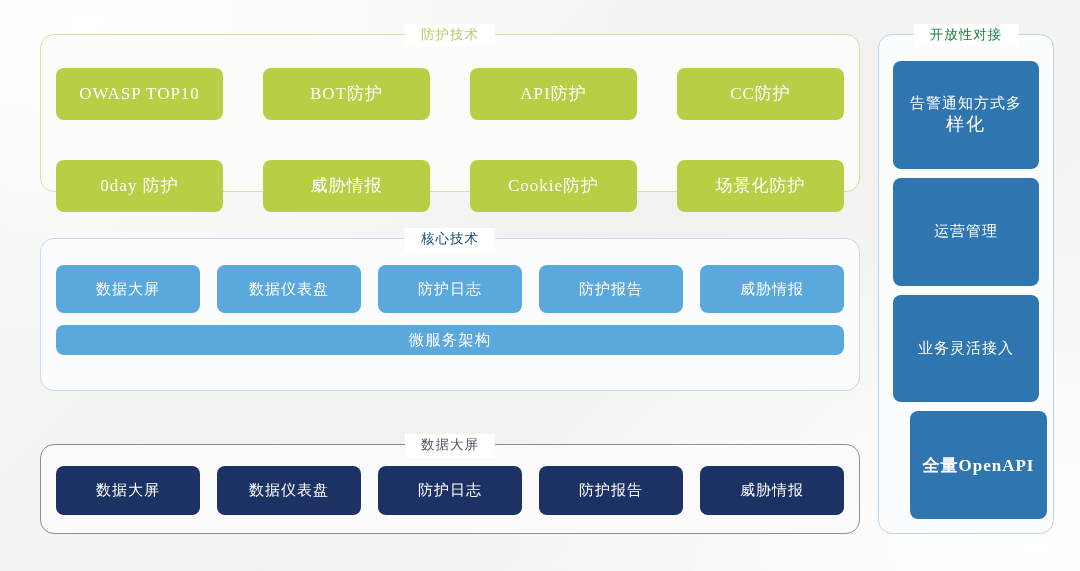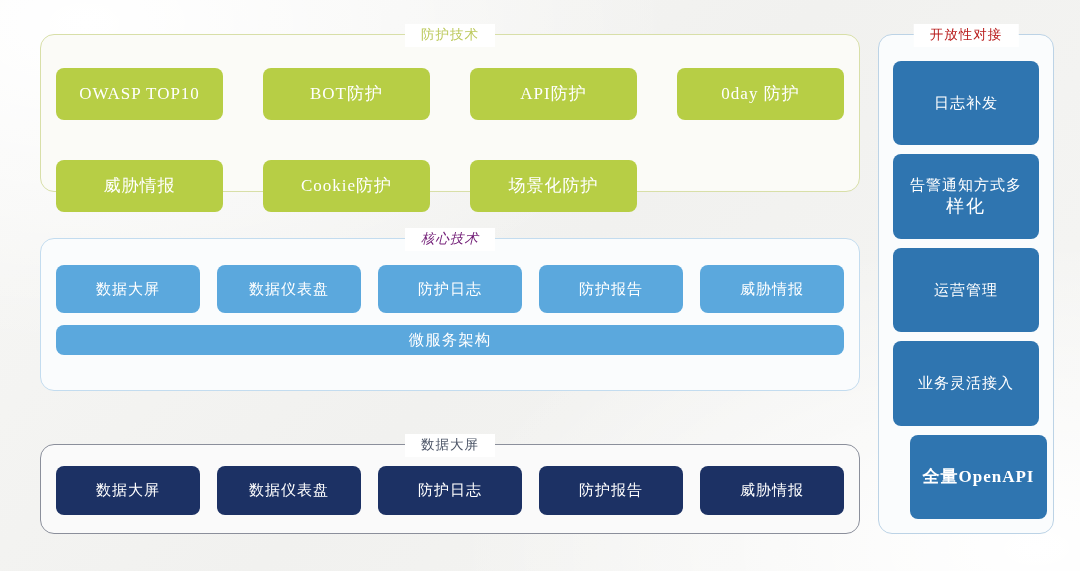--- a/index.html
+++ b/index.html
@@ -103,22 +103,21 @@
     left: 40px;
     top: 238px;
     width: 820px;
     height: 153px;
     border-color: #c3dcef;
     background: #fafcfd;
   }
   #panel-core .panel-title {
     left: 50%;
     transform: translateX(-50%);
-    color: #701a75;
-    font-style: italic;
+    color: #0c4a6e;
   }
 
   .grid-blue {
     position: absolute;
     left: 15px;
     top: 26px;
     right: 15px;
     display: grid;
     grid-template-columns: repeat(5, 1fr);
     grid-auto-rows: 48px;
@@ -182,21 +181,21 @@
     left: 878px;
     top: 34px;
     width: 176px;
     height: 500px;
     border-color: #bcd3e6;
     background: #fafcfd;
   }
   #panel-open .panel-title {
     left: 50%;
     transform: translateX(-50%);
-    color: #b91c1c;
+    color: #15803d;
   }
 
   .open-list {
     position: absolute;
     left: 14px;
     right: 14px;
     top: 26px;
     bottom: 14px;
     display: flex;
     flex-direction: column;
@@ -232,20 +231,21 @@
 <div class="bg-wash"></div>
 
 <div class="stage">
 
   <section class="panel" id="panel-protection">
     <div class="panel-title">防护技术</div>
     <div class="grid-green">
       <div class="chip green">OWASP TOP10</div>
       <div class="chip green">BOT防护</div>
       <div class="chip green">API防护</div>
+      <div class="chip green">CC防护</div>
       <div class="chip green">0day 防护</div>
       <div class="chip green">威胁情报</div>
       <div class="chip green">Cookie防护</div>
       <div class="chip green">场景化防护</div>
     </div>
   </section>
 
   <section class="panel" id="panel-core">
     <div class="panel-title">核心技术</div>
     <div class="grid-blue">
@@ -265,21 +265,20 @@
       <div class="chip navy">数据仪表盘</div>
       <div class="chip navy">防护日志</div>
       <div class="chip navy">防护报告</div>
       <div class="chip navy">威胁情报</div>
     </div>
   </section>
 
   <aside class="panel" id="panel-open">
     <div class="panel-title">开放性对接</div>
     <div class="open-list">
-      <div class="chip sidebar">日志补发</div>
       <div class="chip sidebar">
         <span class="line-1">告警通知方式多</span>
         <span class="line-2">样化</span>
       </div>
       <div class="chip sidebar">运营管理</div>
       <div class="chip sidebar">业务灵活接入</div>
       <div class="chip sidebar serif overhang">全量OpenAPI</div>
     </div>
   </aside>
 

